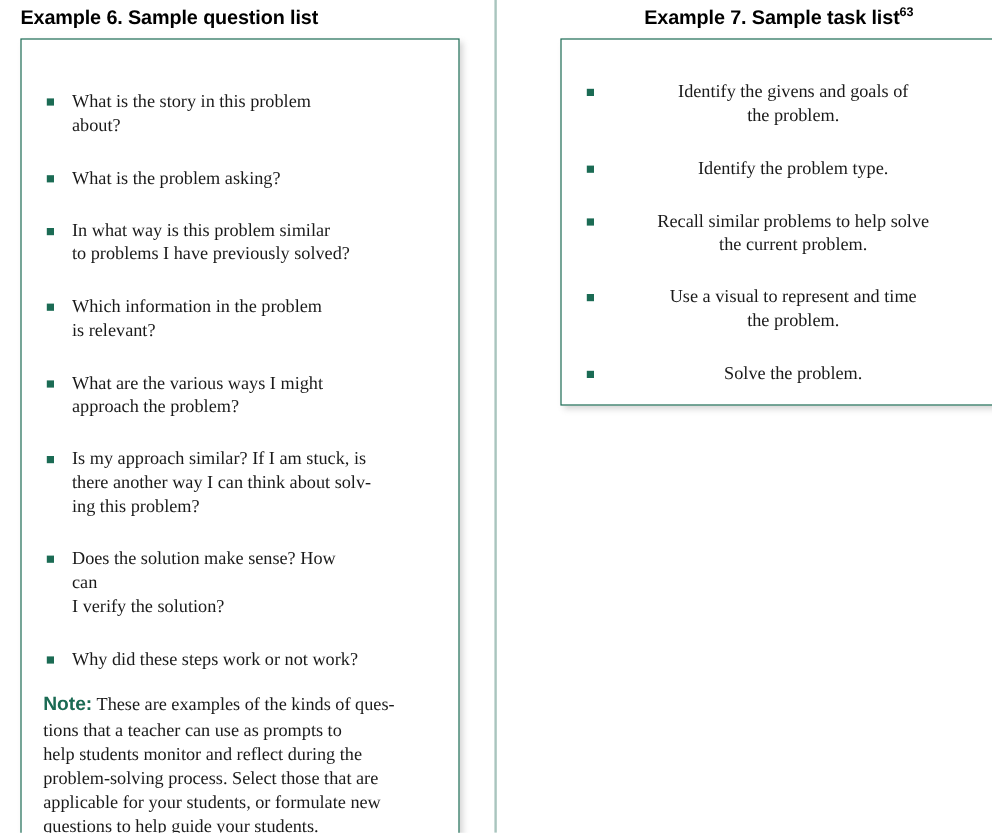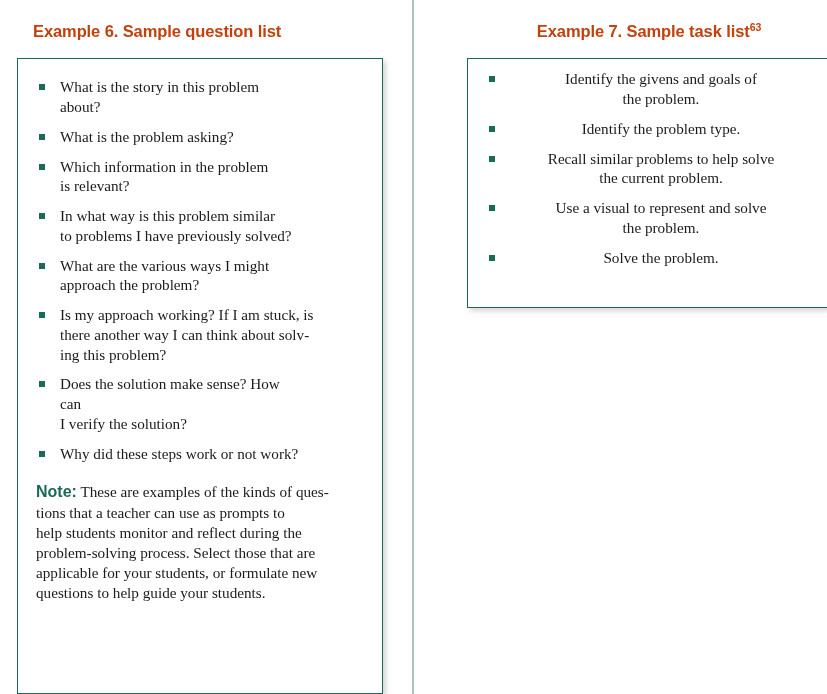--- a/index.html
+++ b/index.html
@@ -37,23 +37,23 @@
     top: 0;
   }
   .column-left  { left: 17px;  width: 368px; }
   .column-right { left: 467px; width: 364px; text-align: center; }
 
   
   .example-heading {
     font-family: "Liberation Sans", sans-serif;
     font-weight: bold;
     font-size: 16.5px;
-    color: #c2410c;
+    color: #000000;
     letter-spacing: -0.1px;
-    margin: 16px;
+    margin: 0;
     padding: 5px 0 0 0;
     line-height: 1.3;
     white-space: nowrap;
   }
   .example-heading .sup {
     font-size: 10.5px;
     vertical-align: super;
     font-weight: bold;
     line-height: 0;
   }
@@ -93,20 +93,21 @@
     left: 3px;
     top: 7px;
     width: 6px;
     height: 6px;
     background: #1b6b54;
     display: block;
   }
   .item-text {
     display: block;
     white-space: pre-line;
+    margin-top: 24px;
   }
 
   
   .note-block {
     margin-top: 18px;
     font-family: "Liberation Serif", serif;
     font-size: 15.2px;
     line-height: 1.32;
     color: #1a1a1a;
     text-align: left;
@@ -143,39 +144,39 @@
         </li>
 
         <li>
           <span class="bullet-marker"></span>
           <span class="item-text">What is the problem asking?</span>
         </li>
 
 
         <li>
           <span class="bullet-marker"></span>
+          <span class="item-text">In what way is this problem similar
+to problems I have previously solved?</span>
+        </li>
+
+        <li>
+          <span class="bullet-marker"></span>
           <span class="item-text">Which information in the problem
 is relevant?</span>
         </li>
 
         <li>
           <span class="bullet-marker"></span>
-          <span class="item-text">In what way is this problem similar
-to problems I have previously solved?</span>
-        </li>
-
-        <li>
-          <span class="bullet-marker"></span>
           <span class="item-text">What are the various ways I might
 approach the problem?</span>
         </li>
 
         <li>
           <span class="bullet-marker"></span>
-          <span class="item-text">Is my approach working? If I am stuck, is
+          <span class="item-text">Is my approach similar? If I am stuck, is
 there another way I can think about solv-
 ing this problem?</span>
         </li>
 
         <li>
           <span class="bullet-marker"></span>
           <span class="item-text">Does the solution make sense? How
 can
 I verify the solution?</span>
         </li>
@@ -218,21 +219,21 @@
         </li>
 
         <li>
           <span class="bullet-marker"></span>
           <span class="item-text">Recall similar problems to help solve
 the current problem.</span>
         </li>
 
         <li>
           <span class="bullet-marker"></span>
-          <span class="item-text">Use a visual to represent and solve
+          <span class="item-text">Use a visual to represent and time
 the problem.</span>
         </li>
 
         <li>
           <span class="bullet-marker"></span>
           <span class="item-text">Solve the problem.</span>
         </li>
 
 
       </ul>

